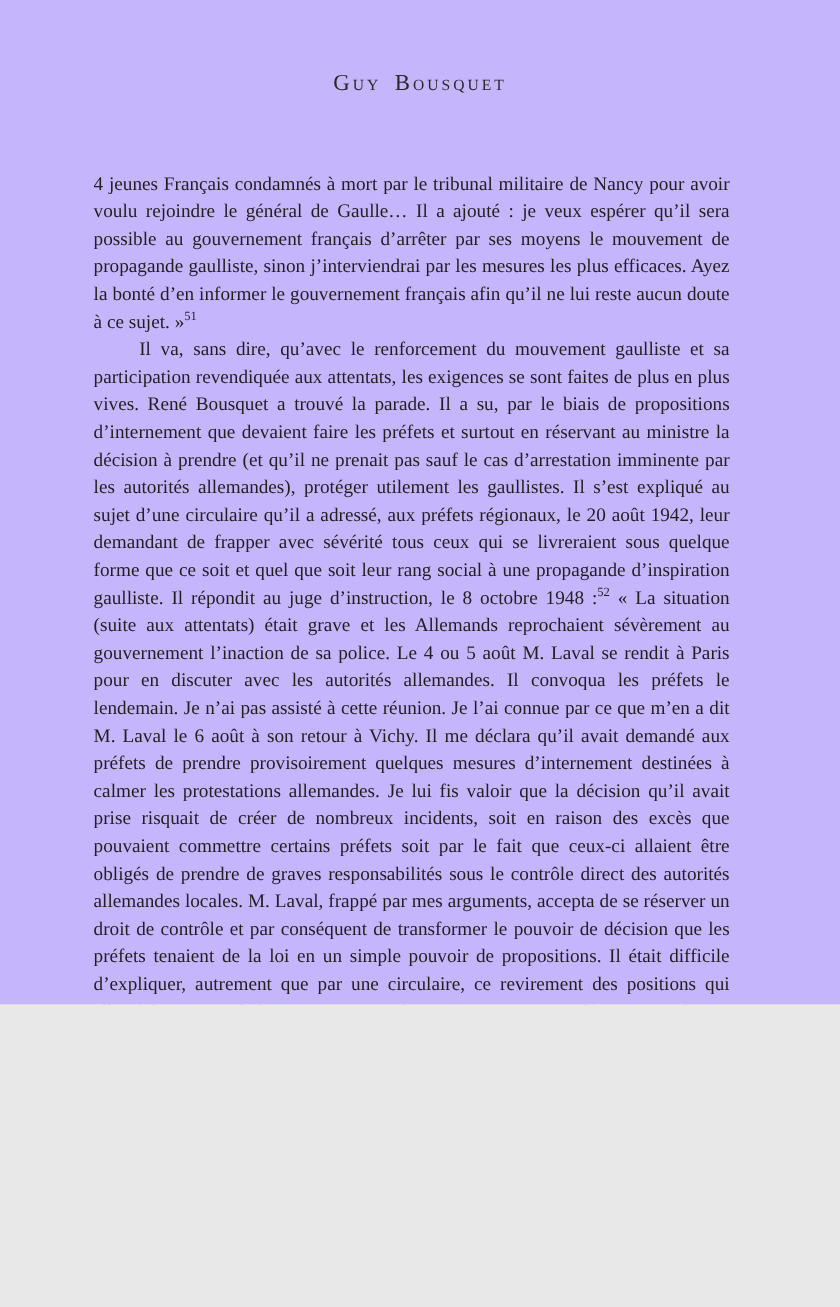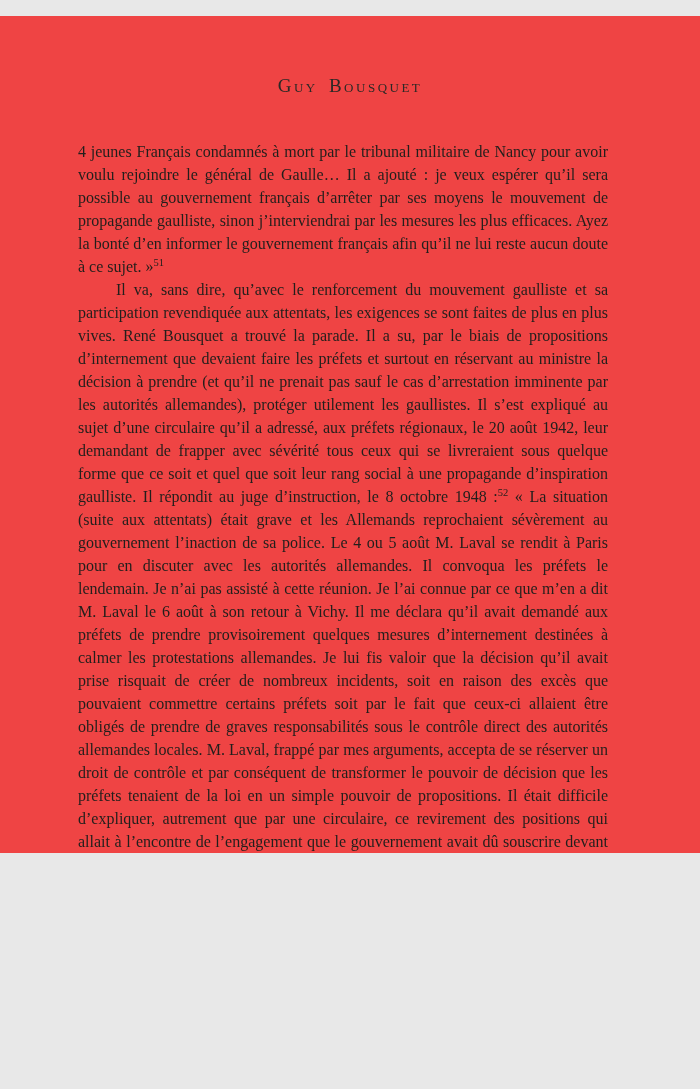--- a/index.html
+++ b/index.html
@@ -1,41 +1,41 @@
 <!DOCTYPE html>
 <html lang="fr"><head>
 <meta charset="utf-8">
 <style>
   html, body { margin: 0; padding: 0; background: #e8e8e8; }
   .page {
     position: relative;
     width: 700px;
     height: 837px;
-    margin: 16px auto;
-    background: #ef4444;
+    margin: 0 auto;
+    background: #c4b5fd;
     overflow: hidden;
     font-family: "Liberation Serif", "DejaVu Serif", serif;
     color: #201e1b;
   }
   .running-head {
     position: absolute;
     top: 59px;
     left: 0;
     width: 100%;
     text-align: center;
     font-variant: small-caps;
     font-size: 19px;
     letter-spacing: 2.5px;
     word-spacing: 4px;
     color: #2b2926;
   }
   .column {
     position: absolute;
     left: 78px;
-    top: 124px;
+    top: 142px;
     width: 530px;
   }
   .para {
     margin: 0;
     font-size: 16px;
     line-height: 23px;
     text-align: justify;
     text-justify: inter-word;
     color: #221f1c;
   }

